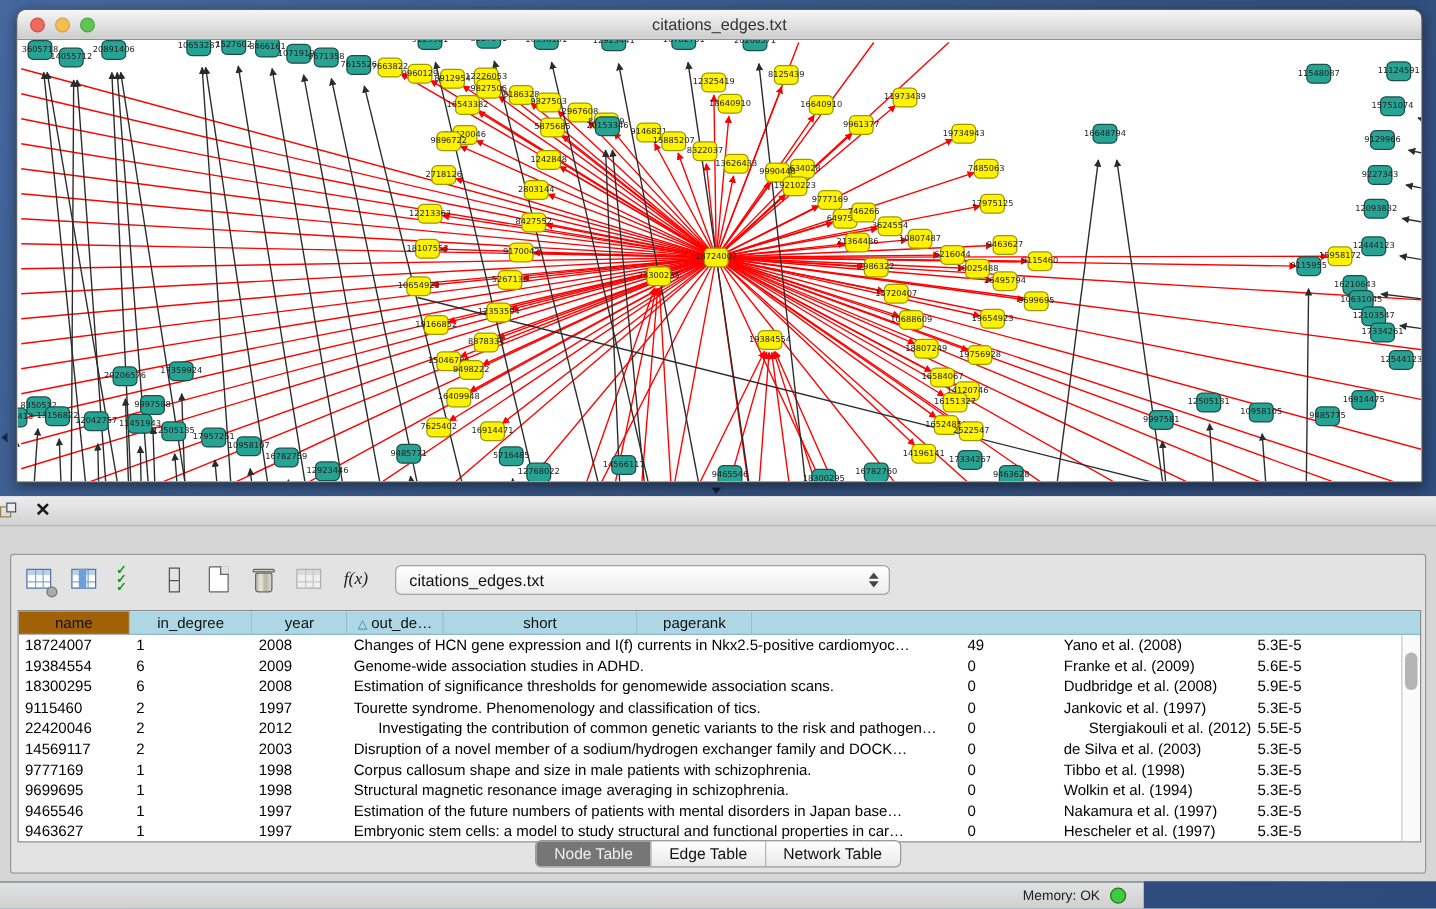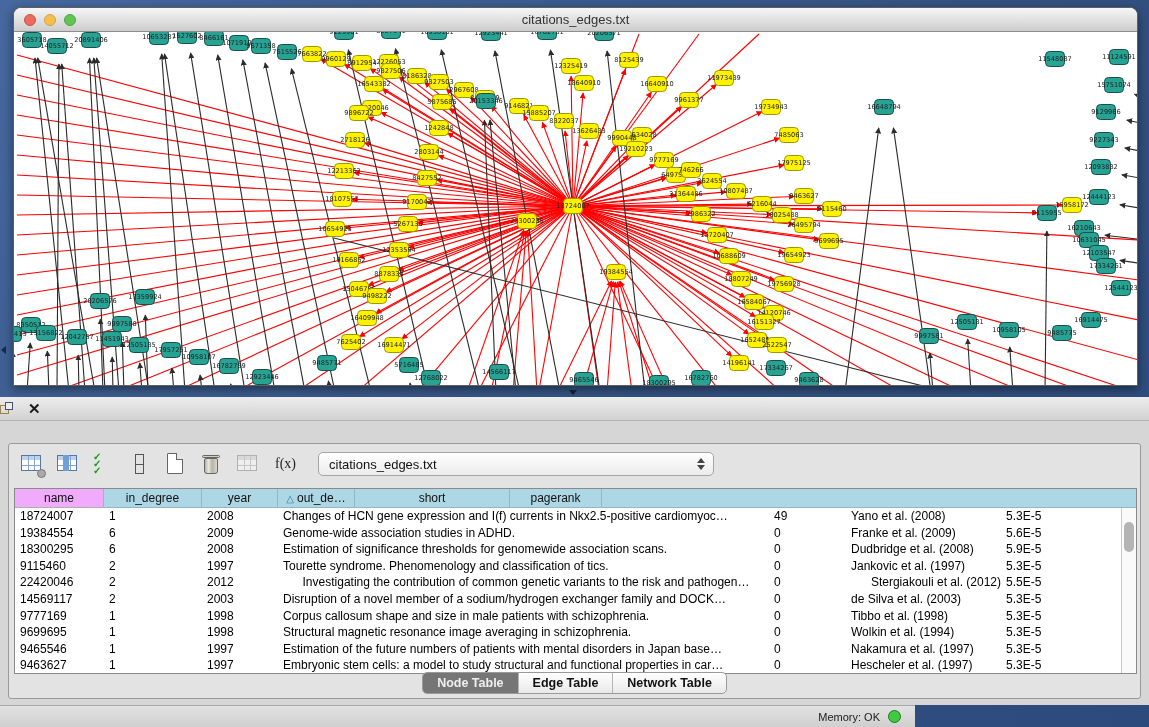--- a/index.html
+++ b/index.html
@@ -67,56 +67,56 @@
   .doc { position:absolute; left:4px; top:2px; width:16px; height:21px;
     background:#fff; border:1px solid #666; border-radius:1px; }
   .doc:before { content:""; position:absolute; right:-1px; top:-1px; width:6px;
     height:6px; background:#e3e3e3; border-left:1px solid #666;
     border-bottom:1px solid #666; }
   .trash-body { position:absolute; left:5px; top:7px; width:14px; height:16px;
     background:linear-gradient(90deg,#b5b5a5,#e8e8dd 30%,#b5b5a5 60%,#d9d9cc);
     border:1px solid #666; border-radius:2px 2px 3px 3px; }
   .trash-lid { position:absolute; left:3px; top:4px; width:18px; height:3px;
     background:#cfcfc2; border:1px solid #666; border-radius:2px; }
-  .fx { font-family:"Liberation Serif", serif; font-size:14px;
+  .fx { font-style:italic; font-family:"Liberation Serif", serif; font-size:14px;
     color:#222; margin-left:14px; margin-right:4px; }
   #table-select { position:relative; width:396px; height:24px; margin-left:18px;
     background:linear-gradient(#fff,#ececec); border:1px solid #a5a5a5;
     border-radius:5px; display:flex; align-items:center; }
   #table-select .val { font-size:13px; color:#111; margin-left:10px; flex:1; }
   .updown { margin-right:8px; display:flex; flex-direction:column; align-items:center; }
   .updown .u { width:0; height:0; border-left:4px solid transparent;
     border-right:4px solid transparent; border-bottom:5px solid #444; margin-bottom:2px; }
   .updown .d { width:0; height:0; border-left:4px solid transparent;
     border-right:4px solid transparent; border-top:5px solid #444; }
 
   
   #tablewrap { position:absolute; left:5px; top:44px; width:1123px; height:186px;
     background:#fff; border:1px solid #8a8a8a; overflow:hidden; }
   .thead { display:flex; height:19px; }
   .th { font-size:12px; color:#111; text-align:center; line-height:19px;
     background:#aed7e5; border-right:1px solid #8fb9c9; border-bottom:1px solid #8fb9c9;
     overflow:hidden; white-space:nowrap; flex:none; }
-  .th.gray { background:#f0abfc; border-right:1px solid #b0b0b0;
+  .th.gray { background:#a16207; border-right:1px solid #b0b0b0;
     border-bottom:1px solid #b0b0b0; }
   .th .sortmark { color:#2d7f9d; font-size:10px; margin-right:3px; }
   .th.fill { flex:1; background:#aed7e5; border-right:none; }
   .tr { display:flex; height:16.6px; }
   .td { font-size:12px; color:#000; line-height:16.6px; padding-left:5px;
     white-space:nowrap; overflow:hidden; flex:none; }
   #vscroll { position:absolute; right:0; top:19px; bottom:0; width:15px;
     background:#fafafa; border-left:1px solid #c9c9c9; }
   #vthumb { position:absolute; left:2px; top:14px; width:10px; height:30px;
     background:#b4b4b4; border-radius:5px; }
 
   
   #tabbar { position:absolute; left:0; right:0; bottom:4px; height:22px;
     display:flex; justify-content:center; }
   #seg { display:flex; border:1px solid #9a9a9a; border-radius:5px; overflow:hidden;
-    background:linear-gradient(#ffffff,#e9e9e9);font-weight:bold; }
+    background:linear-gradient(#ffffff,#e9e9e9); }
   .segbtn { font-size:12.5px; color:#111; line-height:20px; padding:0 14px;
     border-right:1px solid #b5b5b5; }
   .segbtn:last-child { border-right:none; }
   .segbtn.active { background:#767676; color:#efefef; }
 
   
   #status-bar { position:absolute; left:0; top:705px; width:915px; height:22px;
     background:linear-gradient(#e2e2e2,#cfcfcf); border-top:1px solid #a8a8a8;
     display:flex; align-items:center; justify-content:flex-end; }
   #mem-label { font-size:11px; color:#222; margin-right:8px; }

